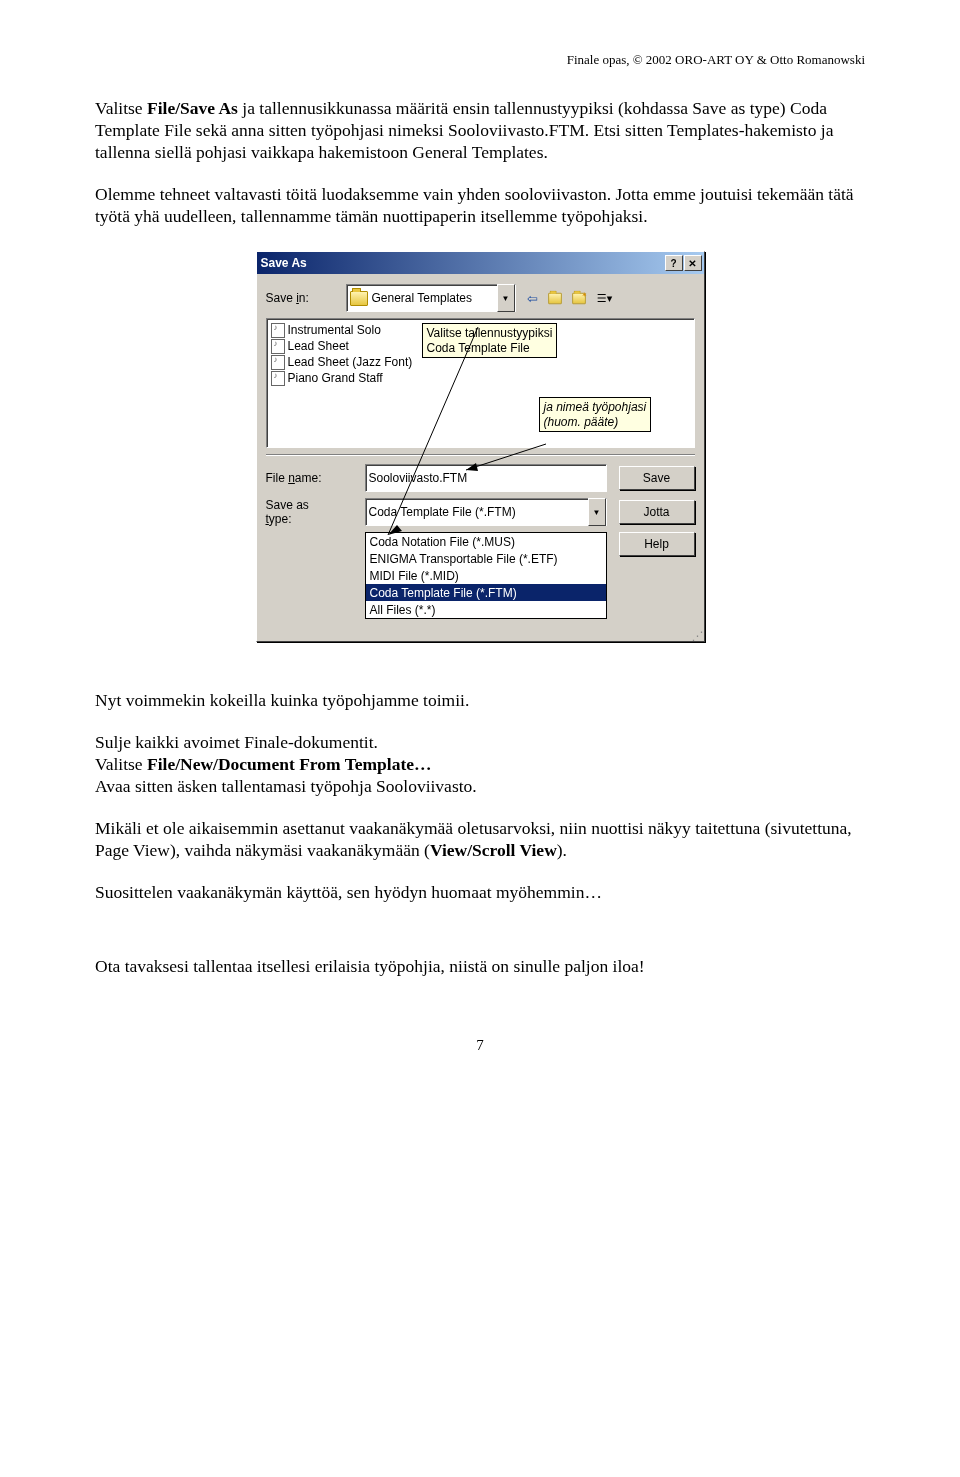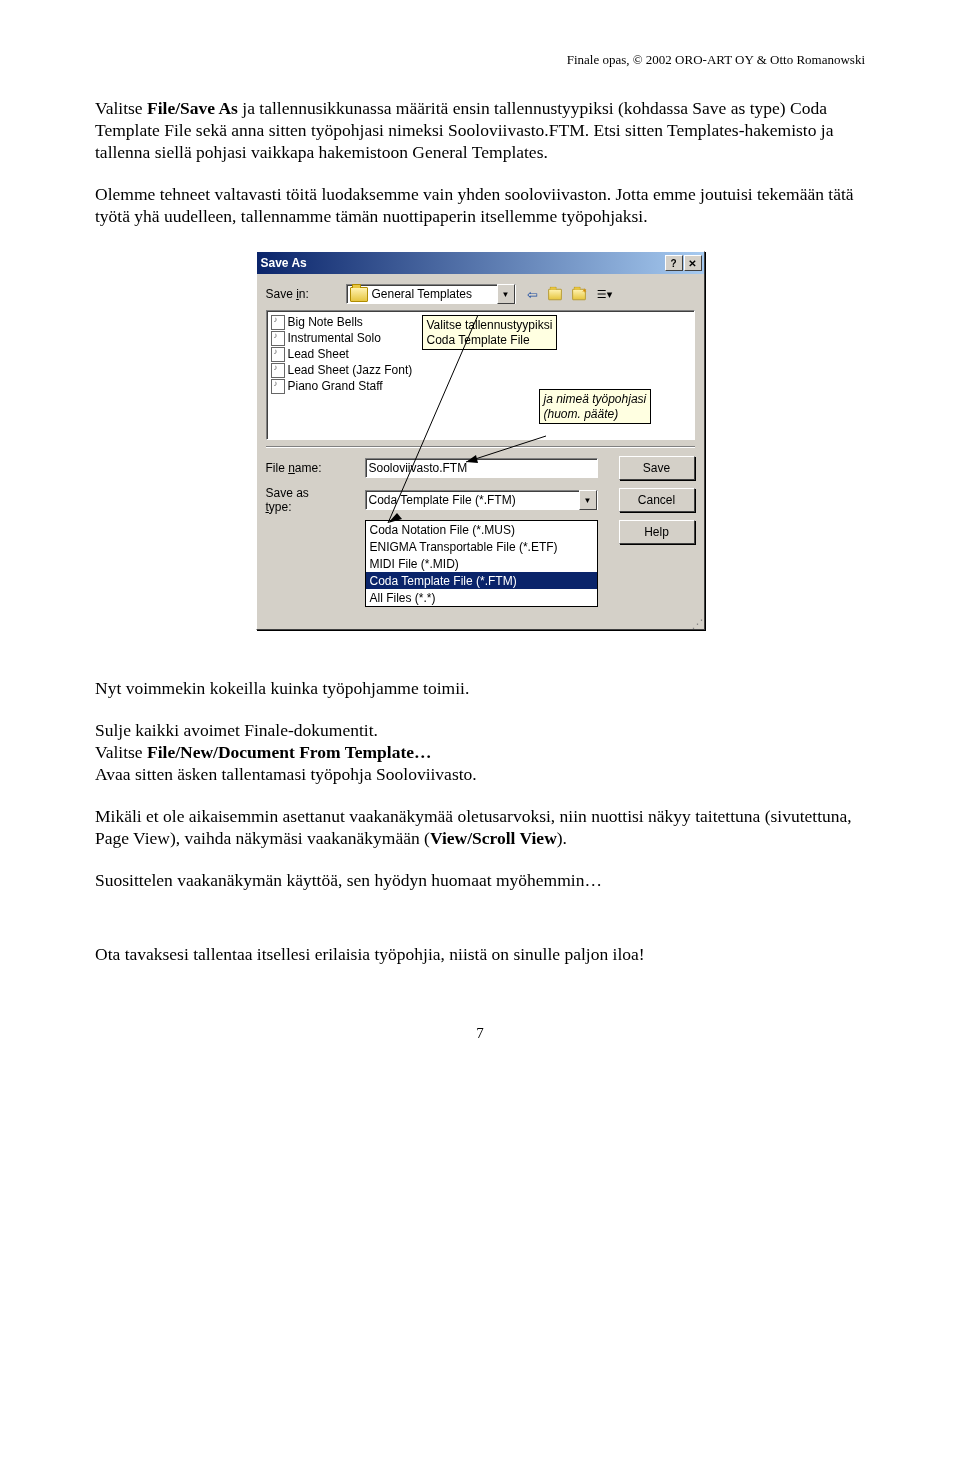--- a/index.html
+++ b/index.html
@@ -71,21 +71,21 @@
     padding: 10px 9px 8px 9px;
   }
   .row { display: flex; align-items: center; }
   .lbl { width: 80px; }
   .combo, .textfield {
     background: #fff;
     border: 1px solid #808080;
     border-right-color: #fff;
     border-bottom-color: #fff;
     box-shadow: inset 1px 1px 0 #404040;
-    height: 20px;
+    height: 28px;
     display: flex; align-items: center;
     padding: 0 0 0 3px;
     box-sizing: border-box;
   }
   .comboselect {
     height: 100%; width: 16px;
     background: #d4d0c8;
     border-top: 1px solid #fff;
     border-left: 1px solid #fff;
     border-right: 1px solid #404040;
@@ -154,21 +154,21 @@
     padding: 2px 4px;
     line-height: 1.2;
   }
   .divider {
     border-top: 1px solid #808080;
     border-bottom: 1px solid #fff;
     margin: 6px 0 8px 0;
   }
   .formrow { display: flex; align-items: center; margin-bottom: 6px; }
   .formrow .lbl { width: 72px; }
-  .formrow .field { flex: 1; margin-right: 21px; padding-left: 27px; }
+  .formrow .field { flex: 1; margin-right: 12px; padding-left: 27px; }
   .winbtn {
     width: 74px; height: 22px;
     background: #d4d0c8;
     border-top: 1px solid #fff;
     border-left: 1px solid #fff;
     border-right: 1px solid #404040;
     border-bottom: 1px solid #404040;
     box-shadow: 1px 1px 0 #000;
     display: flex; align-items: center; justify-content: center;
     font-size: 12px;
@@ -243,26 +243,20 @@
               </div>
             <div class="tbar-btn" style="font-size:11px;">☰▾</div>
           </div>
         </div>
 
         <div class="filelistbox">
           <div class="fileitem">
               <span class="fileicon">
                 <span class="micon"></span>
               </span>
-              <span>Big Note Bells</span>
-            </div>
-          <div class="fileitem">
-              <span class="fileicon">
-                <span class="micon"></span>
-              </span>
               <span>Instrumental Solo</span>
             </div>
           <div class="fileitem">
               <span class="fileicon">
                 <span class="micon"></span>
               </span>
               <span>Lead Sheet</span>
             </div>
           <div class="fileitem">
               <span class="fileicon">
@@ -311,21 +305,21 @@
 
           <div class="formrow">
             <div class="lbl">Save as <u>t</u>ype:</div>
             <div class="field">
               <div class="combo" style="width:100%;justify-content:space-between;">
                 <span>Coda Template File (*.FTM)</span>
                 <span class="comboselect">▼</span>
               </div>
             </div>
             <div class="winbtn">
-                <span>Cancel</span>
+                <span>Jotta</span>
               </div>
           </div>
 
           <div class="formrow" style="align-items:flex-start;">
             <div class="lbl"></div>
             <div class="field" style="position:relative;">
               <div class="dropdown-open">
                 <div class="opt">Coda Notation File (*.MUS)</div>
                 <div class="opt">ENIGMA Transportable File (*.ETF)</div>
                 <div class="opt">MIDI File (*.MID)</div>

